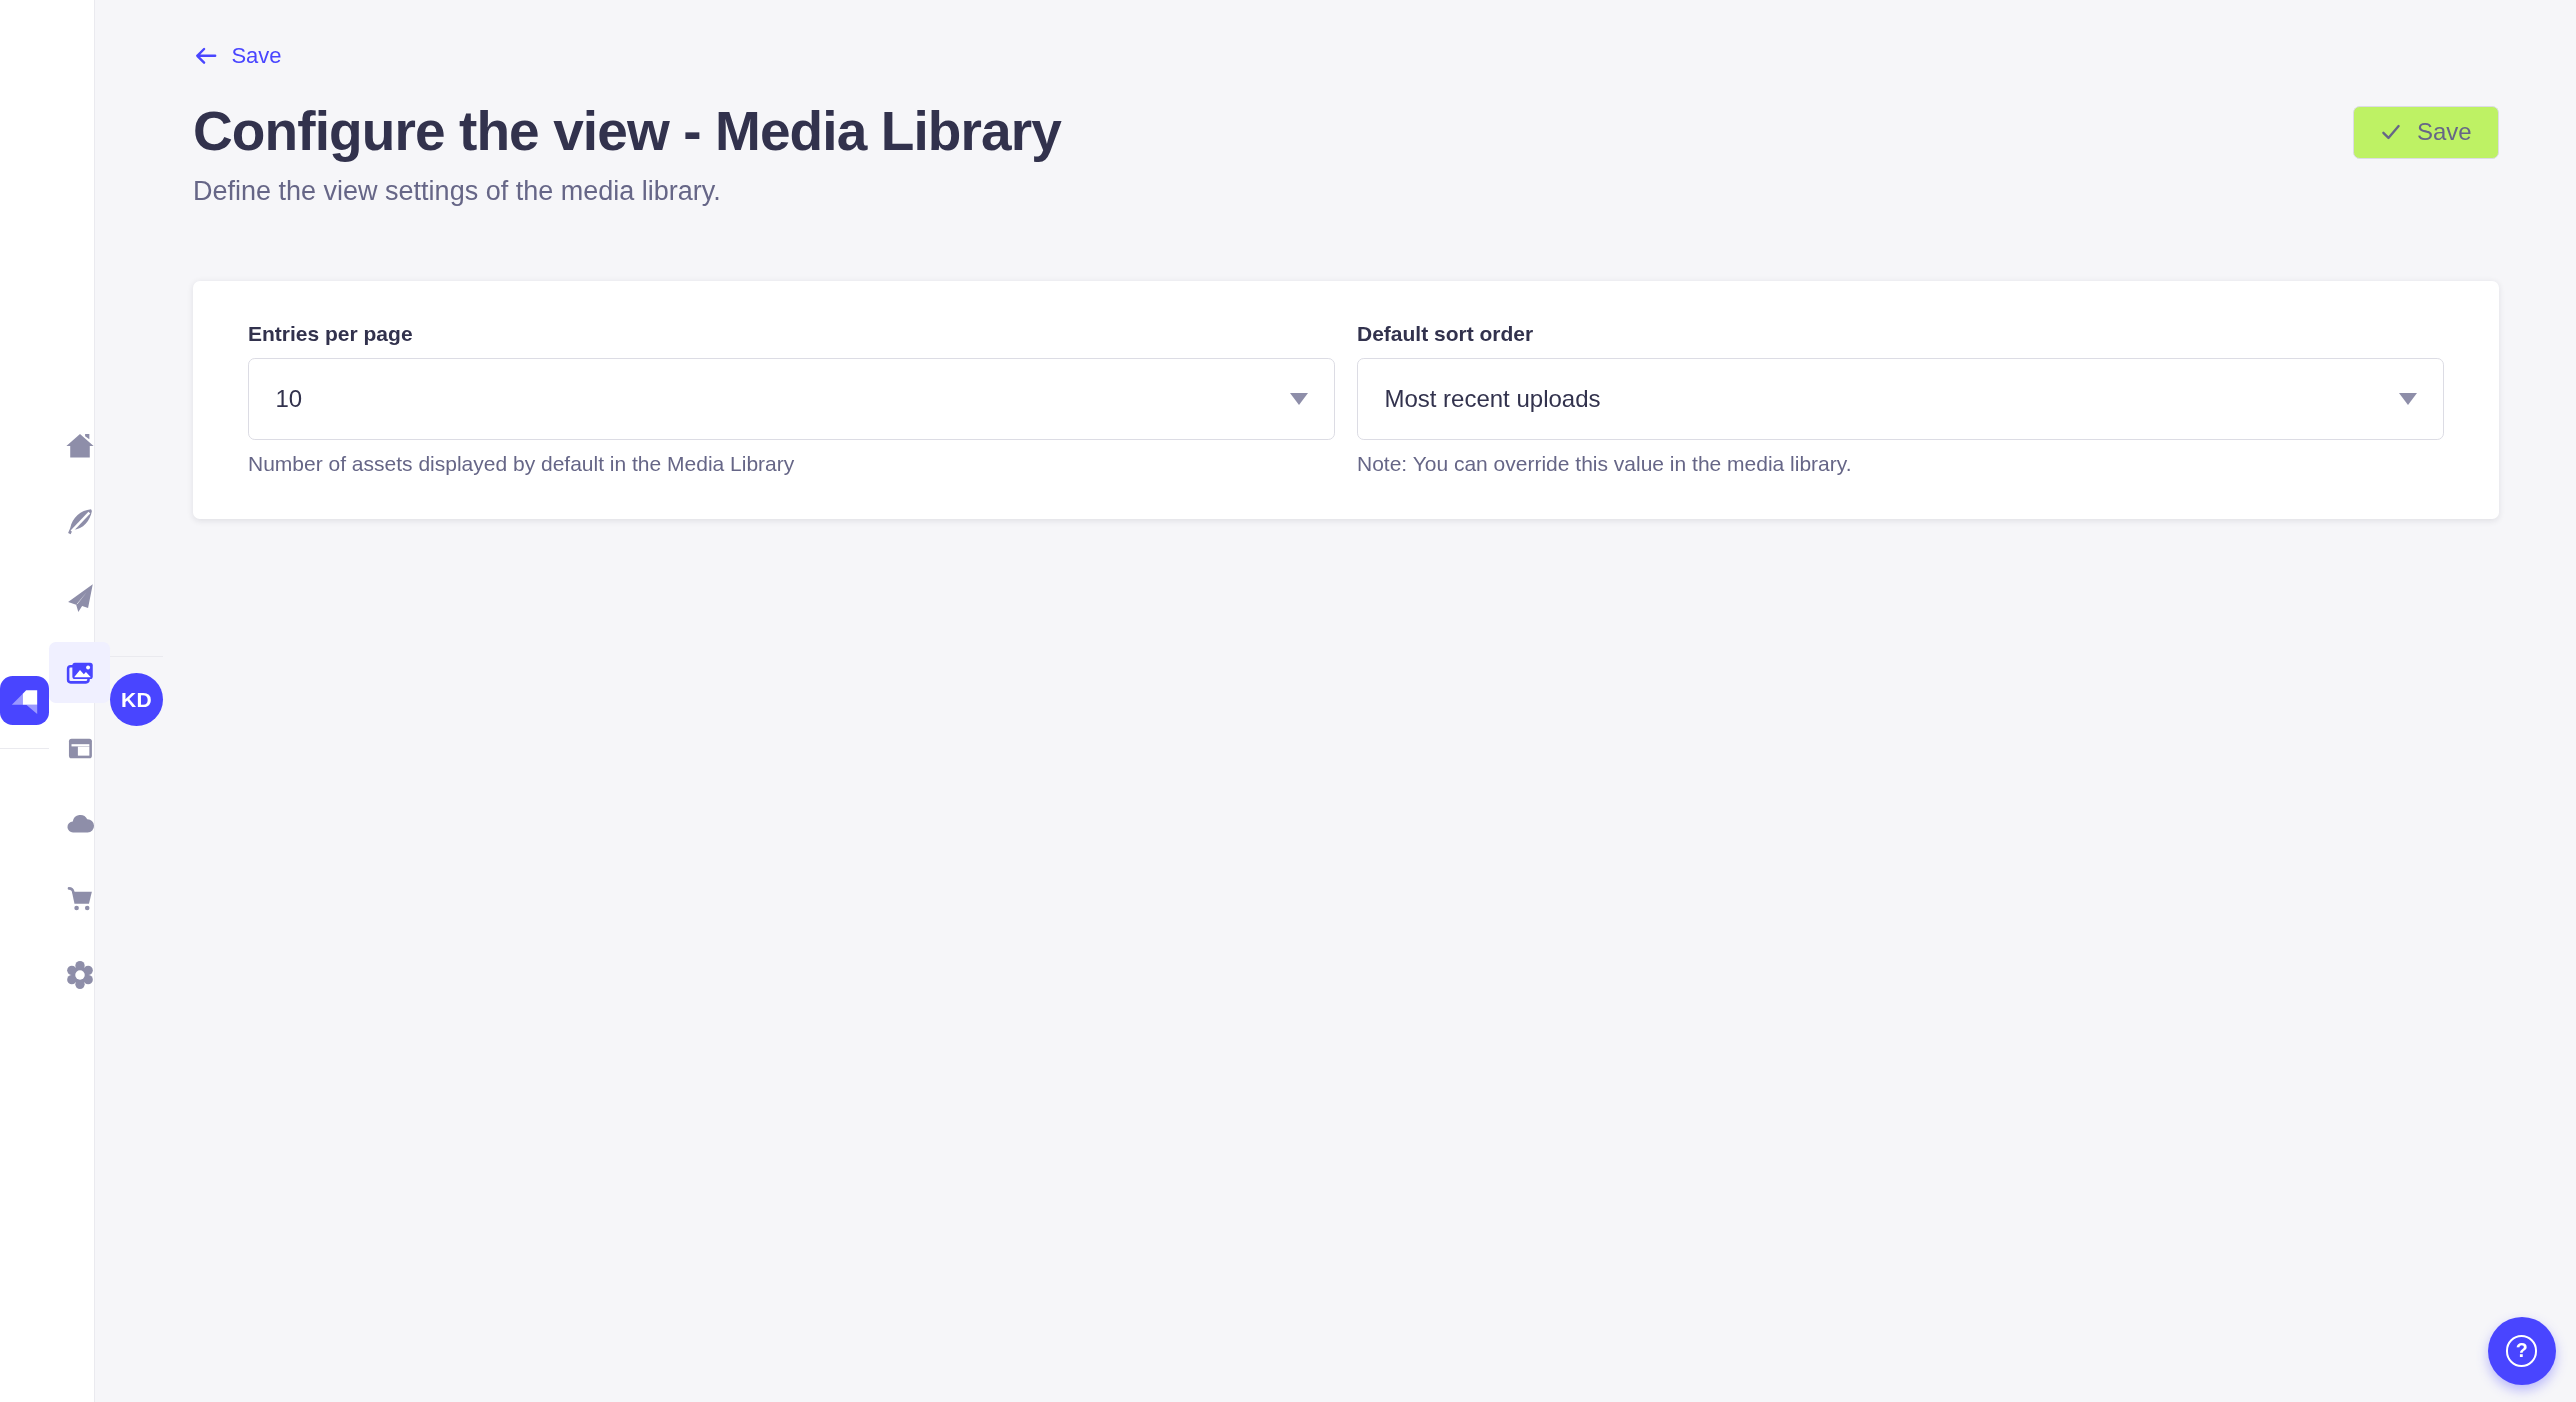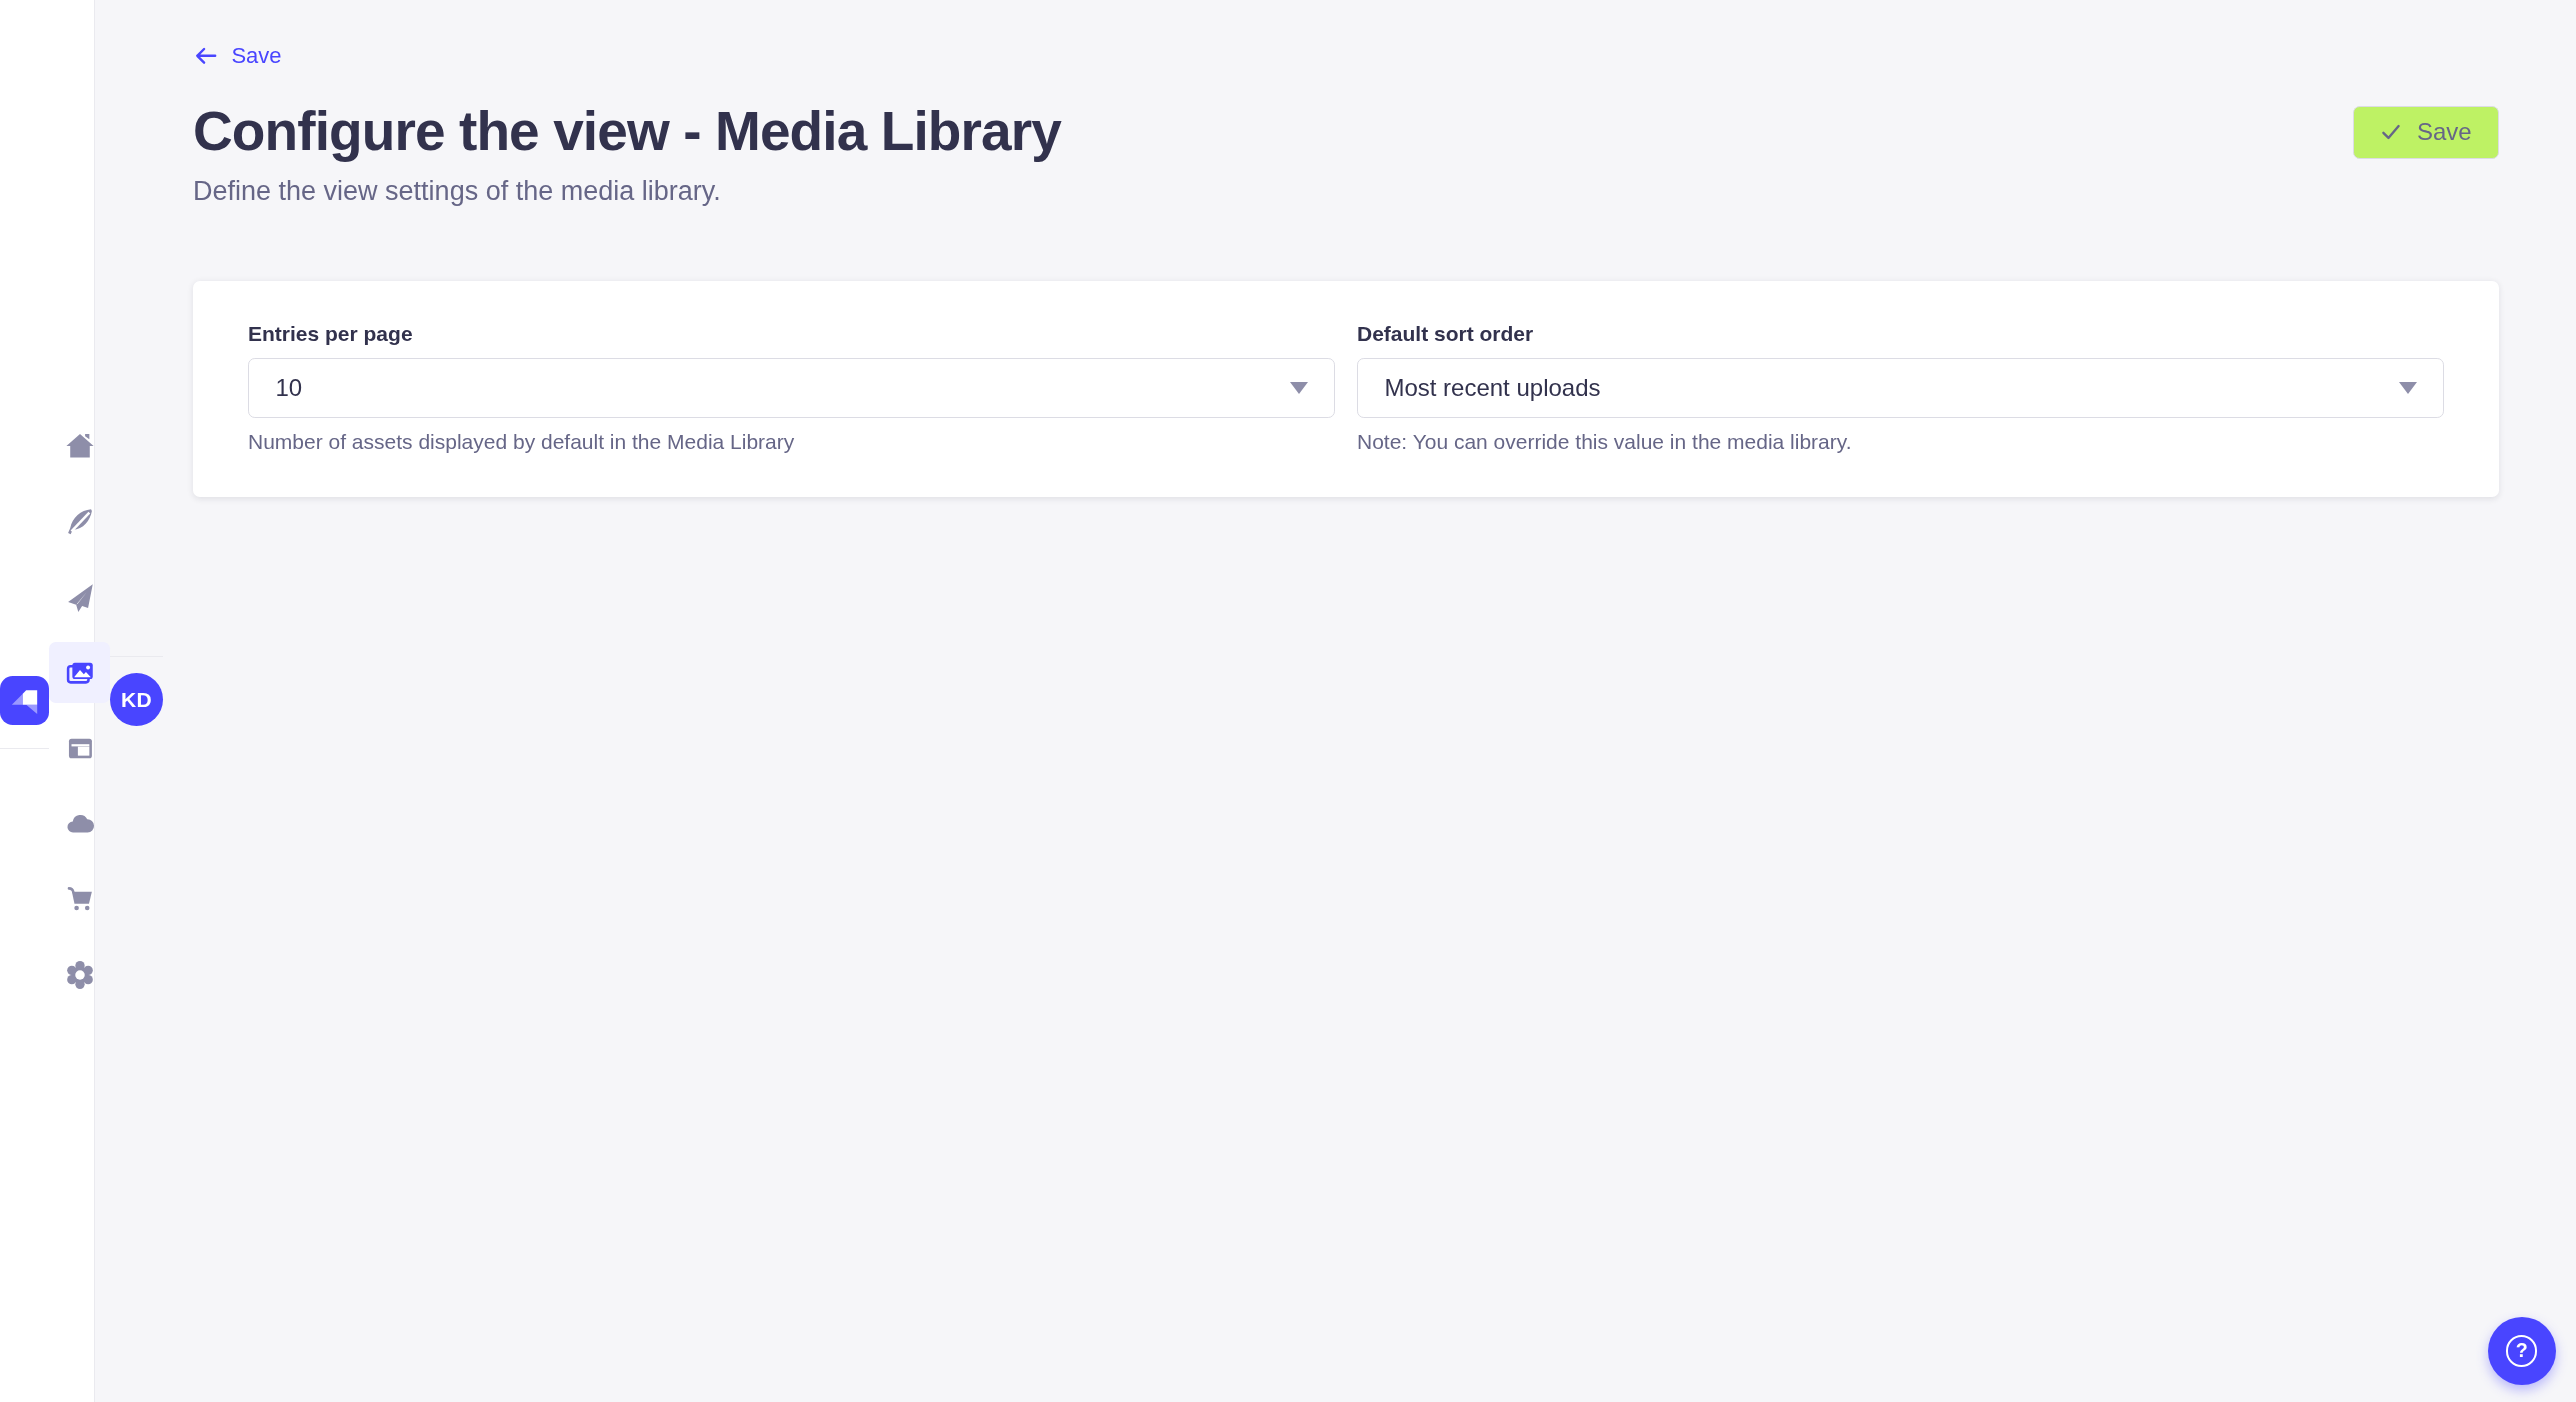--- a/index.html
+++ b/index.html
@@ -82,21 +82,21 @@
   .card {
     margin-top:74px;
     background:#ffffff; border-radius:6.8px;
     box-shadow:0 1.7px 6.8px rgba(33,33,52,.1);
     padding:41px 55px 43px;
     display:flex; gap:22px;
   }
   .field { flex:1; min-width:0; }
   .field-label { display:block; font-size:21px; font-weight:700; color:#32324d; }
   .select {
-    margin-top:12px; height:60px; width:100%;
+    margin-top:12px; height:82px; width:100%;
     background:#ffffff; border:1.7px solid #dcdce4; border-radius:6.8px;
     display:flex; align-items:center; justify-content:space-between;
     padding:0 26.4px; cursor:pointer;
   }
   .select-value { font-size:24px; color:#32324d; }
   .caret {
     width:0; height:0;
     border-left:9.4px solid transparent;
     border-right:9.4px solid transparent;
     border-top:12px solid #8e8ea9;

